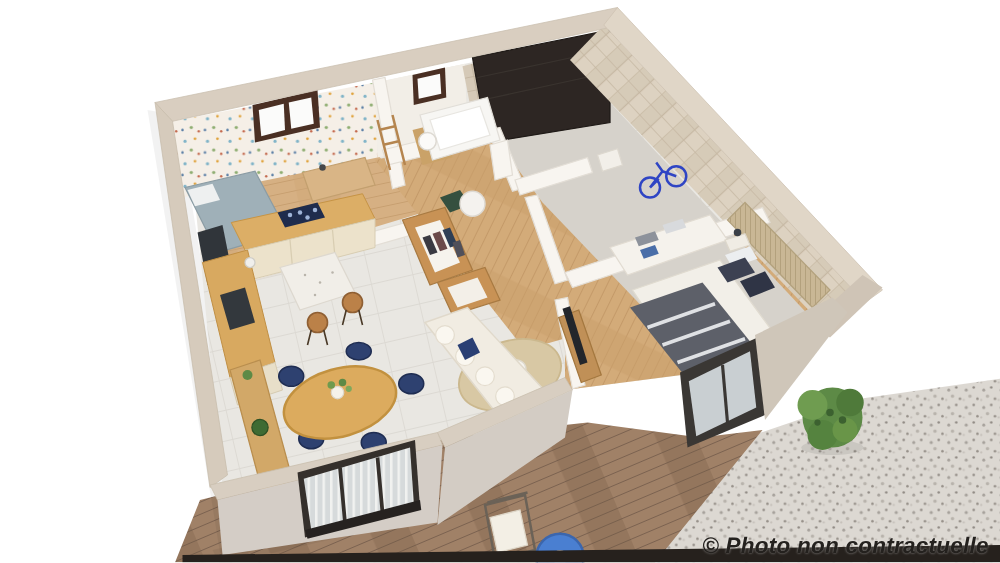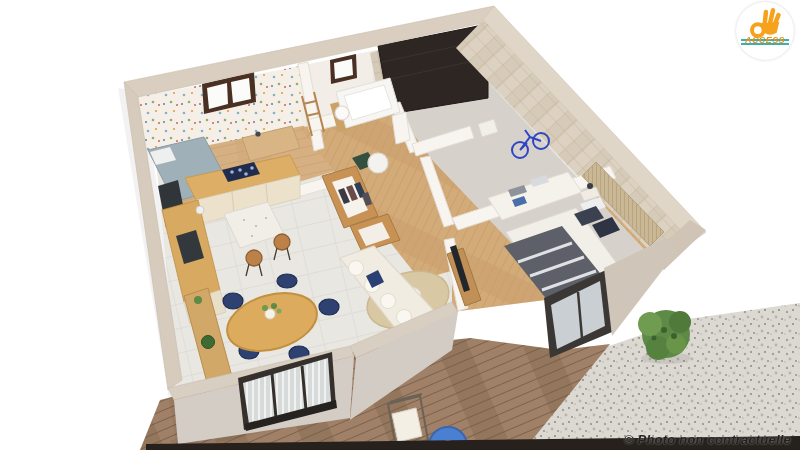--- a/index.html
+++ b/index.html
@@ -11,21 +11,21 @@
         background:#fff;box-shadow:0 0 3px rgba(0,0,0,.18);}
   .logo svg{position:absolute;left:11px;top:4px;}
   .logo-text{position:absolute;left:0;right:0;top:33px;text-align:center;
              font-weight:bold;font-style:italic;font-size:9px;letter-spacing:.4px;
              color:var(--c-orange,#ef8f1c);}
   .logo-text .bar{position:absolute;left:5px;right:5px;height:1.5px;background:var(--c-teal,#2aa7a0);opacity:.9;}
   .logo-text .bar.b1{top:4px;} .logo-text .bar.b2{top:8px;}
   .logo-text span{position:relative;z-index:2;}
   
   .watermark{position:absolute;right:9px;bottom:3px;font-weight:bold;font-style:italic;
-             font-size:13px;color:var(--c-dark,#24211e);letter-spacing:.2px;
+             font-size:18px;color:var(--c-dark,#24211e);letter-spacing:.2px;
              text-shadow:0 0 2px rgba(255,255,255,.55);}
 </style>
 </head>
 <body>
 
 <div class="stage">
 
 <svg class="scene-svg" width="800" height="450" viewBox="0 0 800 450" xmlns="http://www.w3.org/2000/svg">
   <defs>
     <pattern id="tileP" width="34" height="24" patternUnits="userSpaceOnUse" patternTransform="rotate(-13)">
@@ -294,32 +294,16 @@
     <path d="M390,402 L422,394" stroke="#6b6257" stroke-width="2" fill="none"></path>
   </g>
   <g>
     <circle cx="448" cy="446" r="19" fill="#4a7fd1" stroke="#3b66ad" stroke-width="2"></circle>
     <circle cx="448" cy="446" r="6" fill="#eef2f7"></circle>
   </g>
 
   <polygon points="146,444 800,436 800,450 146,450" fill="#26211d"></polygon>
 </svg>
 
-<div class="logo">
-  <svg width="36" height="34" viewBox="0 0 40 38" xmlns="http://www.w3.org/2000/svg">
-    <g fill="#f6a21c">
-      <circle cx="12" cy="27" r="6.5" fill="none" stroke="#f6a21c" stroke-width="4.5"></circle>
-      <rect x="18" y="4" width="5" height="17" rx="2.5" transform="rotate(6 20 12)"></rect>
-      <rect x="25" y="2" width="5" height="19" rx="2.5" transform="rotate(13 27 11)"></rect>
-      <rect x="31" y="7" width="5" height="15" rx="2.5" transform="rotate(22 33 14)"></rect>
-      <path d="M16 19 L36 18 L33 30 Q24 35 17 28 Z"></path>
-    </g>
-  </svg>
-  <div class="logo-text">
-    <div class="bar b1"></div>
-    <div class="bar b2"></div>
-    <span>ACCESS</span>
-  </div>
+
+<div class="watermark">© Photo non contractuelle</div>
+
 </div>
 
-<div class="watermark">© Photo non contractuelle</div>
-
-</div>
-
 </body></html>

